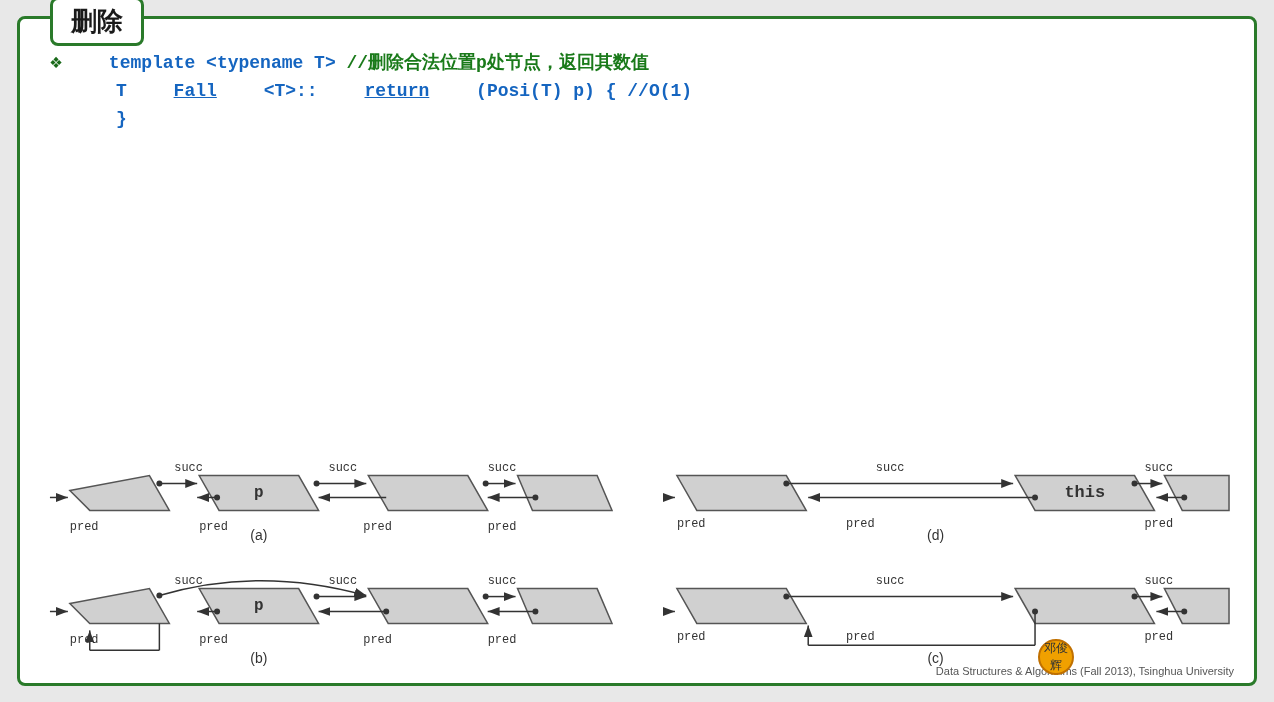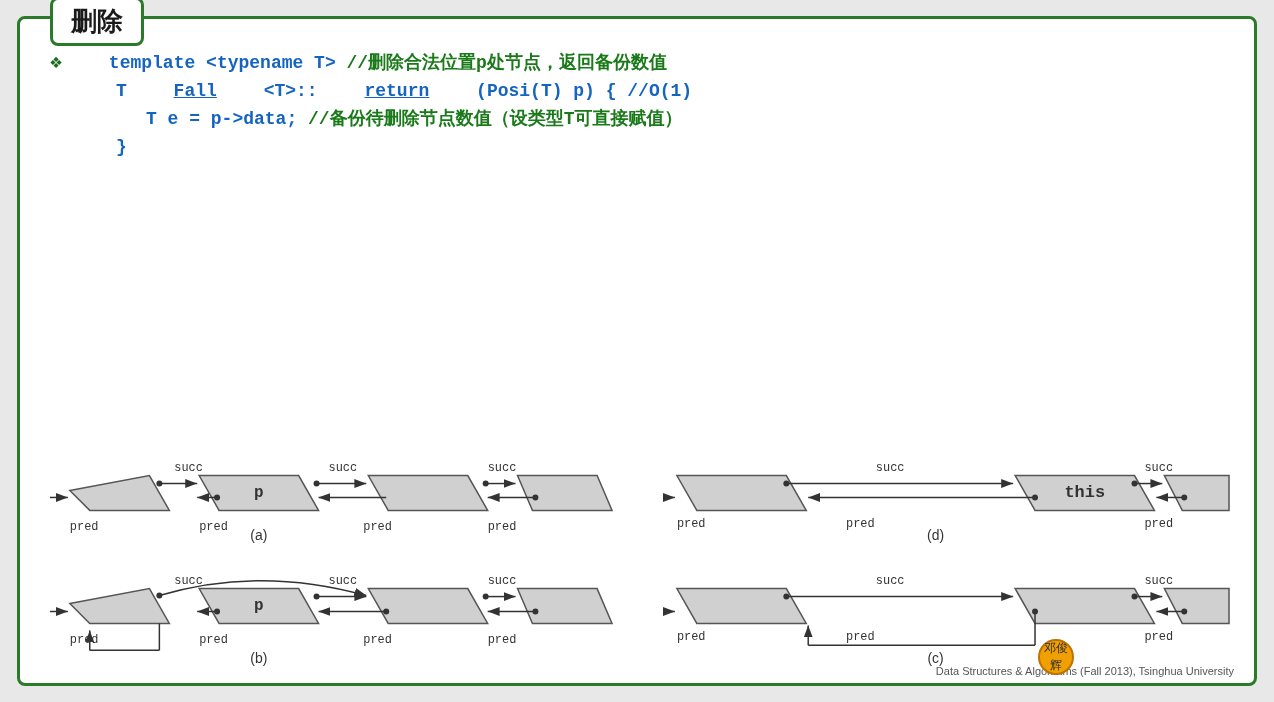--- a/index.html
+++ b/index.html
@@ -91,35 +91,31 @@
 <div class="slide">
   <div class="title-badge">
     <span>删除</span>
   </div>
 
   <div class="code-section">
 
     <div class="code-line">
       <span class="bullet code-green">❖</span>
       <span class="code-blue"> template &lt;typename T&gt; </span>
-      <span class="code-green">//删除合法位置p处节点，返回备份数值</span>
+      <span class="code-green">//删除合法位置p处节点，返回其数值</span>
     </div>
 
     <div class="code-line indent1">
       <span class="code-blue">T </span>
       <span class="code-blue underline">Fall</span>
       <span class="code-blue">&lt;T&gt;::</span>
       <span class="code-blue underline">return</span>
       <span class="code-blue">(Posi(T) p) { //O(1)</span>
     </div>
 
-    <div class="code-line indent2">
-      <span class="code-blue">T e = p-&gt;data; </span>
-      <span class="code-green">//备份待删除节点数值（设类型T可直接赋值）</span>
-    </div>
 
 
 
 
     <div class="code-line indent1">
       <span class="code-blue">}</span>
     </div>
   </div>
 
   <div class="diagrams">

